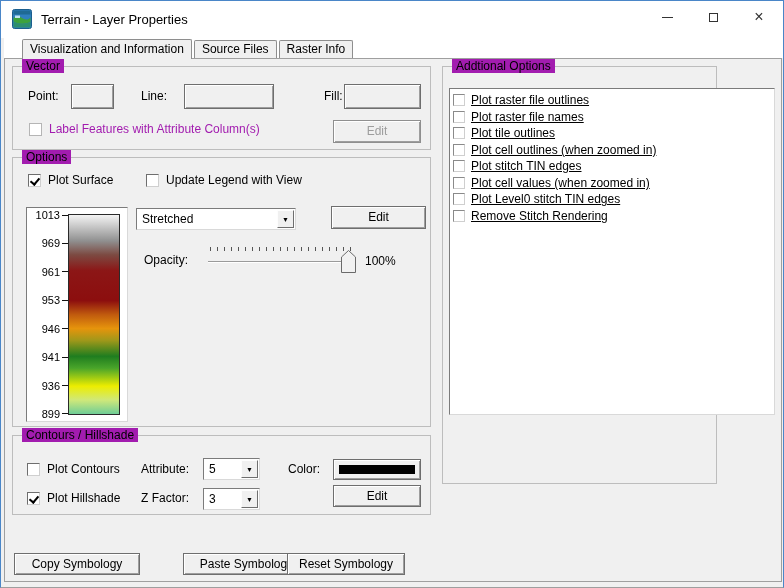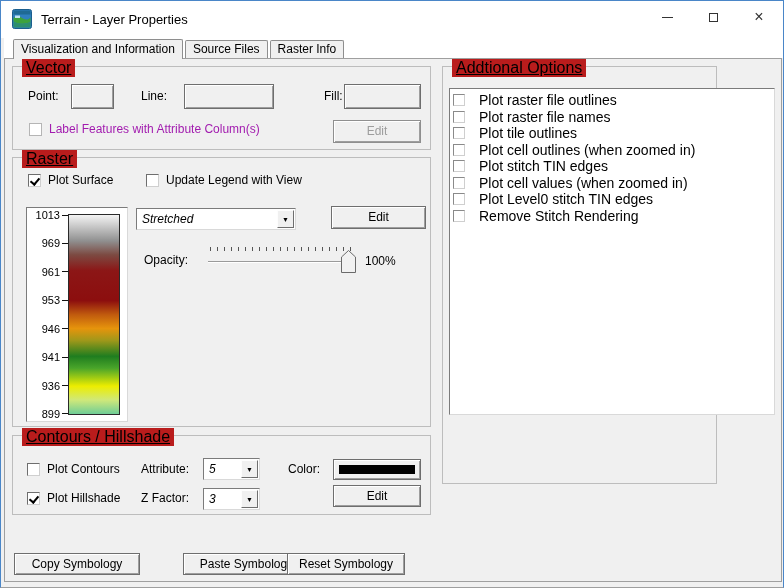--- a/index.html
+++ b/index.html
@@ -14,53 +14,53 @@
   .app-icon { position:absolute; left:11px; top:8px; width:20px; height:20px; }
   .title-text { position:absolute; left:40px; top:0; height:37px; line-height:37px; font-size:13px; }
   .win-controls { position:absolute; right:1px; top:1px; display:flex; }
   .win-btn { width:46px; height:30px; display:flex; align-items:center; justify-content:center; }
   .glyph-min { width:11px; height:1px; background:#333; }
   .glyph-max { width:9px; height:9px; border:1px solid #333; }
   .glyph-close { font-size:16px; color:#333; line-height:1; }
 
   
   .tabstrip { position:absolute; left:3px; top:37px; right:0; height:20px; background:#fff;
-              display:flex; align-items:flex-end; padding-left:9px; }
+              display:flex; align-items:flex-end; padding-left:18px; }
   .tab { height:18px; line-height:17px; padding:0 7px; background:#f0f0f0;
          border:1px solid #8e8e8e; border-bottom:none; border-radius:2px 2px 0 0;
          margin-right:2px; font-size:12px; white-space:nowrap; }
   .tab.active { height:20px; line-height:19px; margin-bottom:-1px; position:relative; z-index:3; }
 
   
   .page { position:absolute; left:3px; top:57px; width:778px; height:524px;
           background:#f0f0f0; border:1px solid #9f9f9f; z-index:2; }
 
   .group { position:absolute; border:1px solid #bdbdbd; }
-  .group-title { position:absolute; top:-8px; left:9px; background:#b91c1c; padding:0 4px;
-                 font-size:16px; white-space:nowrap;text-decoration:underline; }
+  .group-title { position:absolute; top:-8px; left:9px; background:#a21caf; padding:0 4px;
+                 font-size:12px; white-space:nowrap; }
 
   .btn3d { position:absolute; background:#f0f0f0; border:1px solid #6e6e6e;
            box-shadow:inset 1px 1px 0 #ffffff, inset -1px -1px 0 #9e9e9e;
            font-size:12px; text-align:center; font-family:inherit; }
   .btn3d.disabled { color:#9d9d9d; border-color:#8f8f8f; }
 
   .lbl { position:absolute; white-space:nowrap; font-size:12px; }
   .lbl.disabled { color:#a21caf; }
 
   .cb { position:absolute; width:13px; height:13px; background:#fff;
         border:1px solid; border-color:#6e6e6e #cfcfcf #cfcfcf #6e6e6e; }
   .cb.checked::after { content:""; position:absolute; left:3px; top:1px; width:4px; height:7px;
         border-right:2px solid #000; border-bottom:2px solid #000; transform:rotate(40deg); }
   .cb.disabled { border-color:#b5b5b5; }
 
   .sunken { background:#fff; border:1px solid; border-color:#7b7b7b #d9d9d9 #d9d9d9 #7b7b7b;justify-content:center; }
 
   .combo { position:absolute; background:#fff; border:1px solid; height:22px;
            border-color:#7b7b7b #d9d9d9 #d9d9d9 #7b7b7b; }
-  .combo .combo-value { position:absolute; left:5px; top:0; line-height:20px; font-size:12px; white-space:nowrap;font-style:italic; }
+  .combo .combo-value { position:absolute; left:5px; top:0; line-height:20px; font-size:12px; white-space:nowrap; }
   .combo .combo-arrow { position:absolute; right:1px; top:1px; bottom:1px; width:17px;
            background:#f0f0f0; border:1px solid; border-color:#fdfdfd #6e6e6e #6e6e6e #fdfdfd;
            display:flex; align-items:center; justify-content:center; font-size:7px; color:#000; }
 
   
   .legend-panel { position:absolute; left:13px; top:49px; width:102px; height:215px;
                   display:flex; padding:1px; }
   .legend-labels { width:40px; height:100%; display:flex; flex-direction:column;
                    justify-content:space-between; }
   .lt-row { display:flex; align-items:center; justify-content:flex-end; height:12px; }
@@ -75,21 +75,21 @@
                   background:#9a9a9a; border-bottom:1px solid #fff; }
   .slider-thumb { position:absolute; left:328px; top:92px; }
 
   
   .opt-list { position:absolute; left:6px; top:21px; width:326px; height:327px;
               background:#fff; border:1px solid; border-color:#7b7b7b #d9d9d9 #d9d9d9 #7b7b7b;
               padding:3px 0 0 3px; overflow:hidden; }
   .opt-row { display:flex; align-items:center; height:16.5px; }
   .opt-cb { width:12px; height:12px; background:#fff; flex:0 0 12px;
             border:1px solid; border-color:#8a8a8a #cfcfcf #cfcfcf #8a8a8a; position:relative; }
-  .opt-label { margin-left:14px; font-size:14px; white-space:nowrap; }
+  .opt-label { margin-left:6px; font-size:12px; white-space:nowrap;text-decoration:underline; }
 
   .swatch-inner { position:absolute; left:5px; right:5px; top:5px; bottom:5px; }
 </style>
 </head>
 <body>
 
 <div class="window">
 
   <div class="titlebar">
     <span class="app-icon">
@@ -130,21 +130,21 @@
       <span class="lbl" style="left:128px; top:17px; line-height:25px;">Line:</span>
       <div class="btn3d" style="left:171px; top:17px; width:90px; height:25px;"></div>
       <span class="lbl" style="left:311px; top:17px; line-height:25px;">Fill:</span>
       <div class="btn3d" style="left:331px; top:17px; width:77px; height:25px;"></div>
       <span class="cb disabled" style="left:16px; top:56px;"></span>
       <span class="lbl disabled" style="left:36px; top:56px; line-height:13px;">Label Features with Attribute Column(s)</span>
       <div class="btn3d disabled" style="left:320px; top:53px; width:88px; height:23px; line-height:21px;">Edit</div>
     </div>
 
     <div class="group" style="left:7px; top:98px; width:419px; height:270px;">
-      <span class="group-title">Raster</span>
+      <span class="group-title">Options</span>
       <span class="cb checked" style="left:15px; top:16px;"></span>
       <span class="lbl" style="left:35px; top:16px; line-height:13px;">Plot Surface</span>
       <span class="cb" style="left:133px; top:16px;"></span>
       <span class="lbl" style="left:153px; top:16px; line-height:13px;">Update Legend with View</span>
 
       <div class="legend-panel sunken">
         <div class="legend-labels">
 
             <div class="lt-row">
               <span class="lt-label">1013</span>

